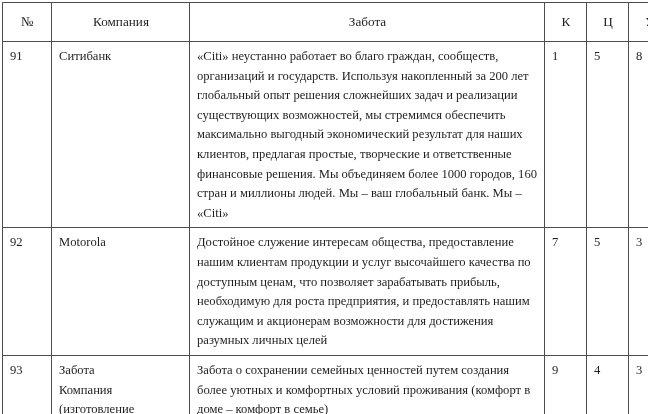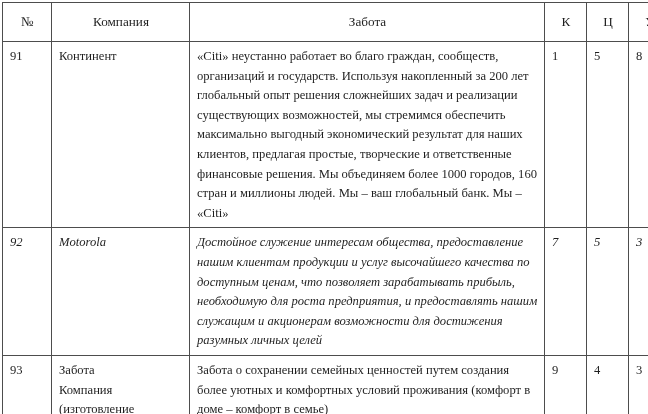--- a/index.html
+++ b/index.html
@@ -63,21 +63,21 @@
     text-align: left;
     padding-right: 8px;
   }
   .company-line {
     display: block;
   }
   .mission-text {
     display: block;
   }
   .row-91 td { height: 160px; }
-  .row-92 td { height: 108px; font-style: italic; }
+  .row-92 td { height: 108px; }
   .row-93 td { height: 86px; }
 </style>
 </head>
 <body>
 
 <div class="sheet">
   <table class="mission-table">
     <thead>
       <tr>
         <th class="col-num">№</th>
@@ -86,21 +86,21 @@
         <th class="col-score">К</th>
         <th class="col-score">Ц</th>
         <th class="col-score">У</th>
 
       </tr>
     </thead>
     <tbody>
       <tr class="row-91">
         <td class="col-num">91</td>
         <td class="col-company">
-          <span class="company-line">Континент</span>
+          <span class="company-line">Ситибанк</span>
         </td>
         <td class="col-mission">
           <span class="mission-text">«Citi» неустанно работает во благо граждан, сообществ, организаций и государств. Используя накопленный за 200 лет глобальный опыт решения сложнейших задач и реализации существующих возможностей, мы стремимся обеспечить максимально выгодный экономический результат для наших клиентов, предлагая простые, творческие и ответственные финансовые решения. Мы объединяем более 1000 городов, 160 стран и миллионы людей. Мы – ваш глобальный банк. Мы – «Citi»</span>
         </td>
         <td class="col-score">1</td>
         <td class="col-score">5</td>
         <td class="col-score">8</td>
 
       </tr>
       <tr class="row-92">

